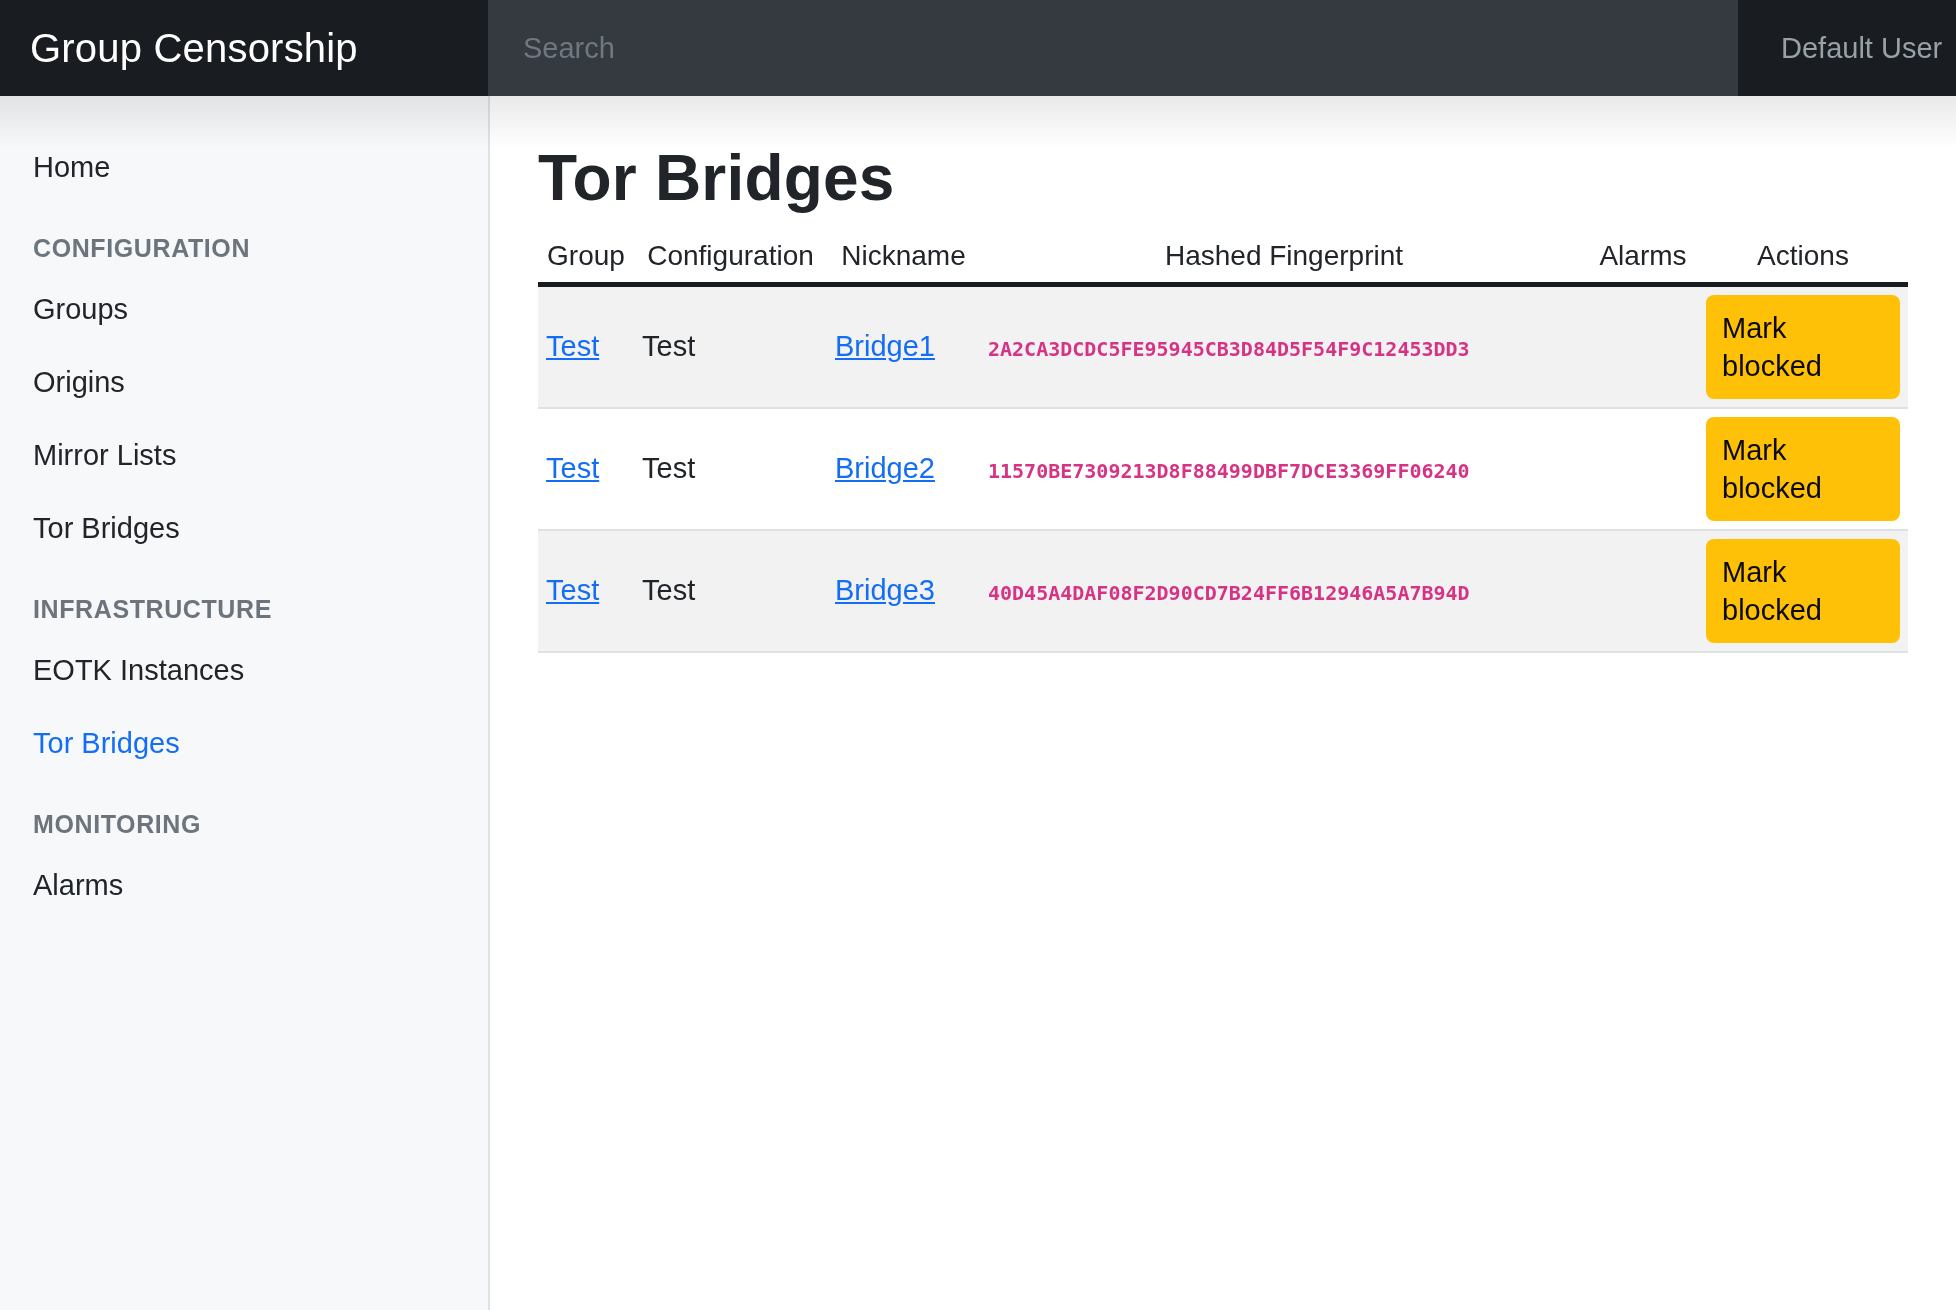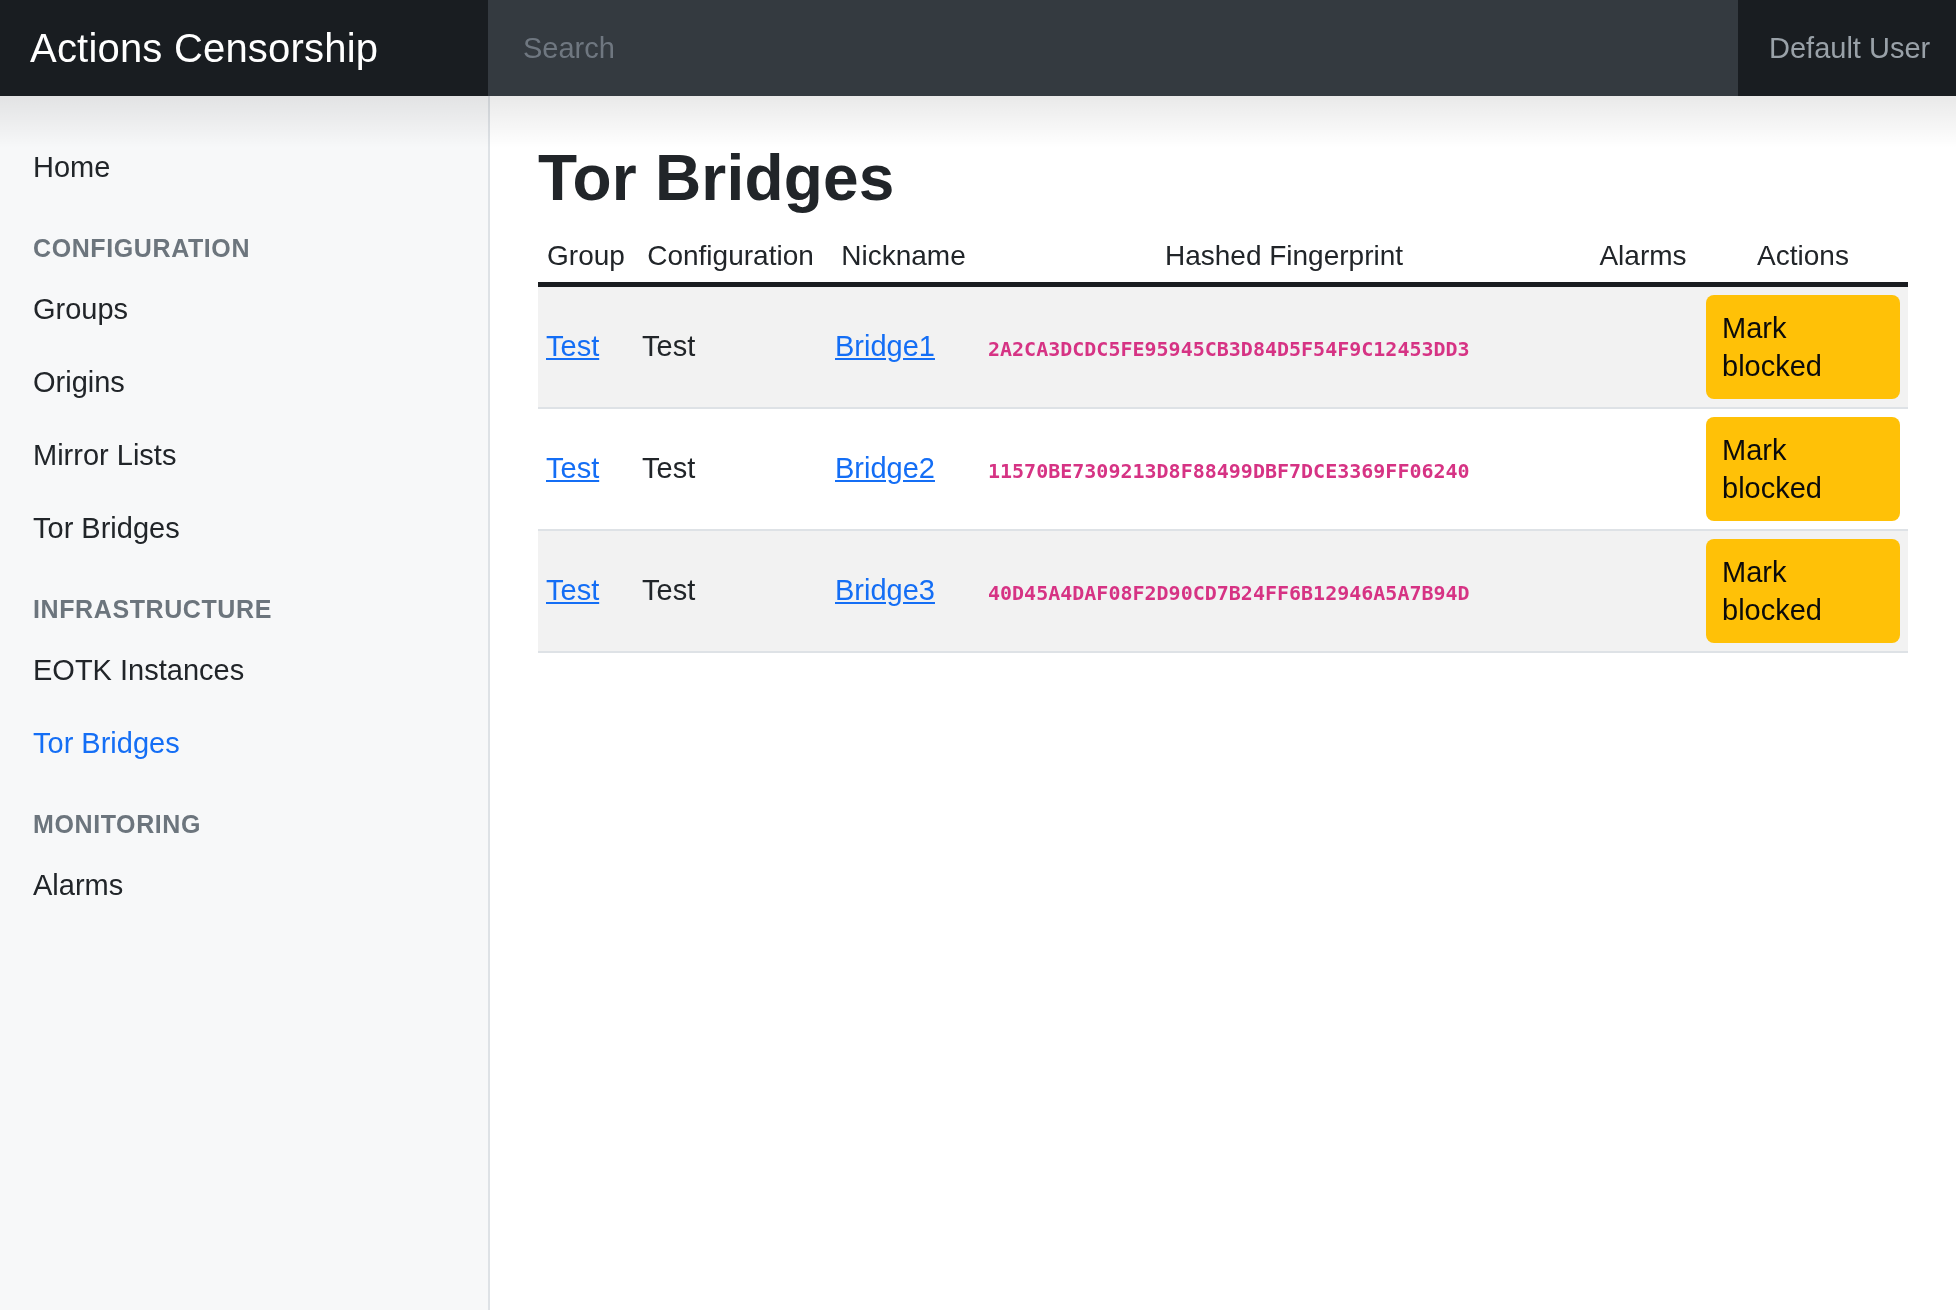--- a/index.html
+++ b/index.html
@@ -36,21 +36,21 @@
   }
   .search-area{flex:1;background:var(--navbar-mid);display:flex;align-items:stretch;}
   .search-input{
     width:100%;height:100%;border:none;outline:none;background:transparent;
     padding:0 0 0 35px;font-size:29px;color:#5eead4;
     font-family:"Liberation Sans","DejaVu Sans",sans-serif;
   }
   .search-input::placeholder{color:var(--placeholder);opacity:1;}
   .user-area{
     width:218px;flex:0 0 218px;background:var(--dark-block);
-    display:flex;align-items:center;padding-left:31px;
+    display:flex;align-items:center;padding-left:43px;
     color:var(--user-text);font-size:29px;cursor:pointer;
   }
 
   
   .page{position:relative;display:flex;flex:1;min-height:0;}
   .top-shadow{
     position:absolute;left:0;top:0;right:0;height:52px;z-index:5;
     background:linear-gradient(to bottom,rgba(0,0,0,.085),rgba(0,0,0,0));
     pointer-events:none;
   }
@@ -106,21 +106,21 @@
     font-size:29px;line-height:38px;padding:14px 16px;cursor:pointer;
     text-align:left;
   }
 </style>
 </head>
 <body>
 
 <div class="app">
 
   <header class="navbar">
-    <a class="brand">Actions Censorship</a>
+    <a class="brand">Group Censorship</a>
     <div class="search-area">
       <input class="search-input" type="text" placeholder="Search" style="">
     </div>
     <div class="user-area">
       <span>Default User</span>
     </div>
   </header>
 
   <div class="page">
     <div class="top-shadow"></div>

